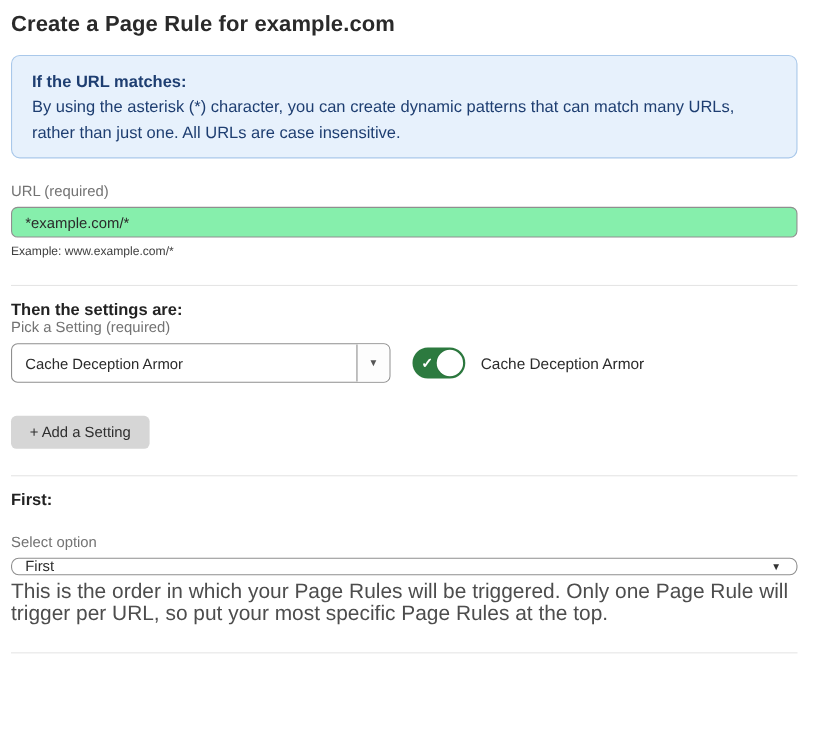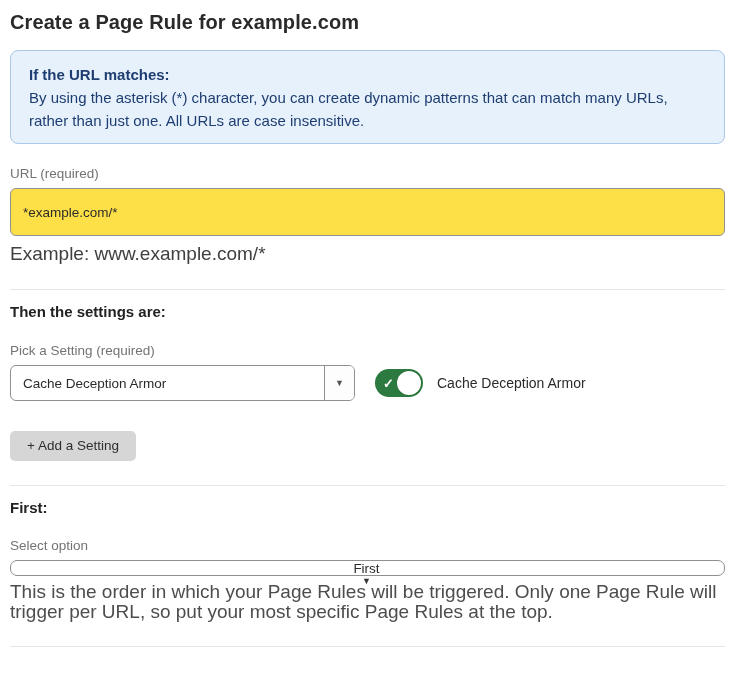--- a/index.html
+++ b/index.html
@@ -35,35 +35,35 @@
   .info-box a.info-link{
     color:var(--link); text-decoration:underline; cursor:pointer;
   }
   .info-box .info-link-suffix{color:var(--info-text);}
 
   .field-label{
     display:block; font-size:13.5px; color:#737373; margin:0 0 7px;
   }
   .url-group{margin-top:22px;}
   .text-input{
-    width:100%; height:48px;
+    width:100%; height:28px;
     border:1px solid var(--field-border);
     border-radius:6px;
     padding:12px 12px;
     font-family:"Liberation Sans", sans-serif;
     font-size:13.5px; color:#2b2b2b;
-    outline:none; background:#fde047;
+    outline:none; background:#86efac;
   }
-  .field-helper{font-size:19px; color:#404040; margin-top:7px;}
+  .field-helper{font-size:11px; color:#404040; margin-top:7px;}
 
   hr.divider{border:none; border-top:1px solid var(--divider); margin:24px 0 0;}
 
   h2.section-heading{font-size:15px; font-weight:bold; color:#222; margin:13px 0 0;}
 
-  .picker-label{margin-top:23px;}
+  .picker-label{}
   .settings-row{display:flex; align-items:flex-start; margin-top:0;}
   .select-box{
     width:345px; height:36px;
     border:1px solid var(--field-border);
     border-radius:6px;
     display:flex; align-items:stretch;
     background:#fff; cursor:pointer;
     overflow:hidden;
   }
   .select-box .select-value{
@@ -103,21 +103,21 @@
   .add-setting-btn{margin-top:30px;}
 
   .order-label{margin-top:22px;}
   .select-box-full{
     width:100%; height:16px;
     border:1px solid var(--field-border);
     border-radius:7px;
     display:flex; align-items:center; justify-content:space-between;
     padding:0 14px 0 12px;
     background:#fff; cursor:pointer;
-    font-size:13.5px; color:#2b2b2b;flex-direction:column;
+    font-size:13.5px; color:#2b2b2b;
   }
   .select-box-full .select-arrow{color:#333; font-size:9px;}
   .order-helper{font-size:19px; color:#4d4d4d; line-height:20px; margin-top:6px; max-width:720px;}
 </style>
 </head>
 <body>
 
 <div class="container">
 
   <h1 class="page-title">Create a Page Rule for example.com</h1>

